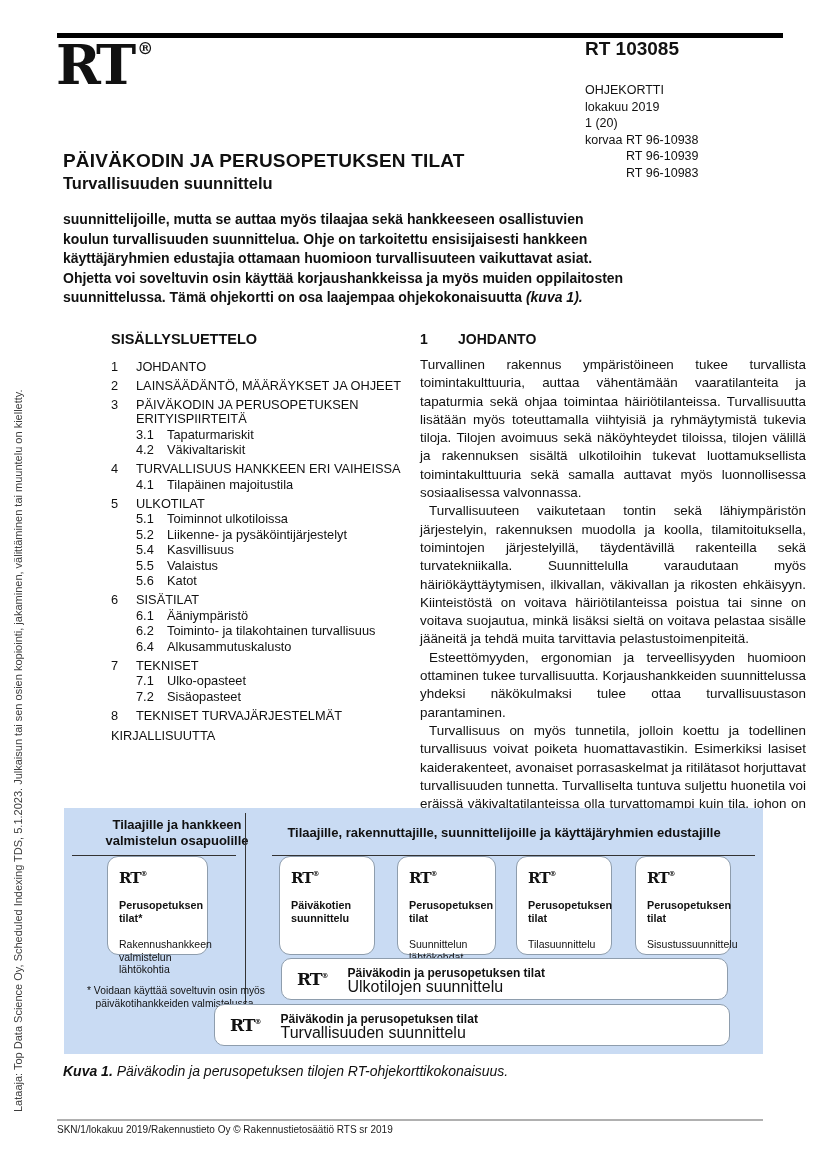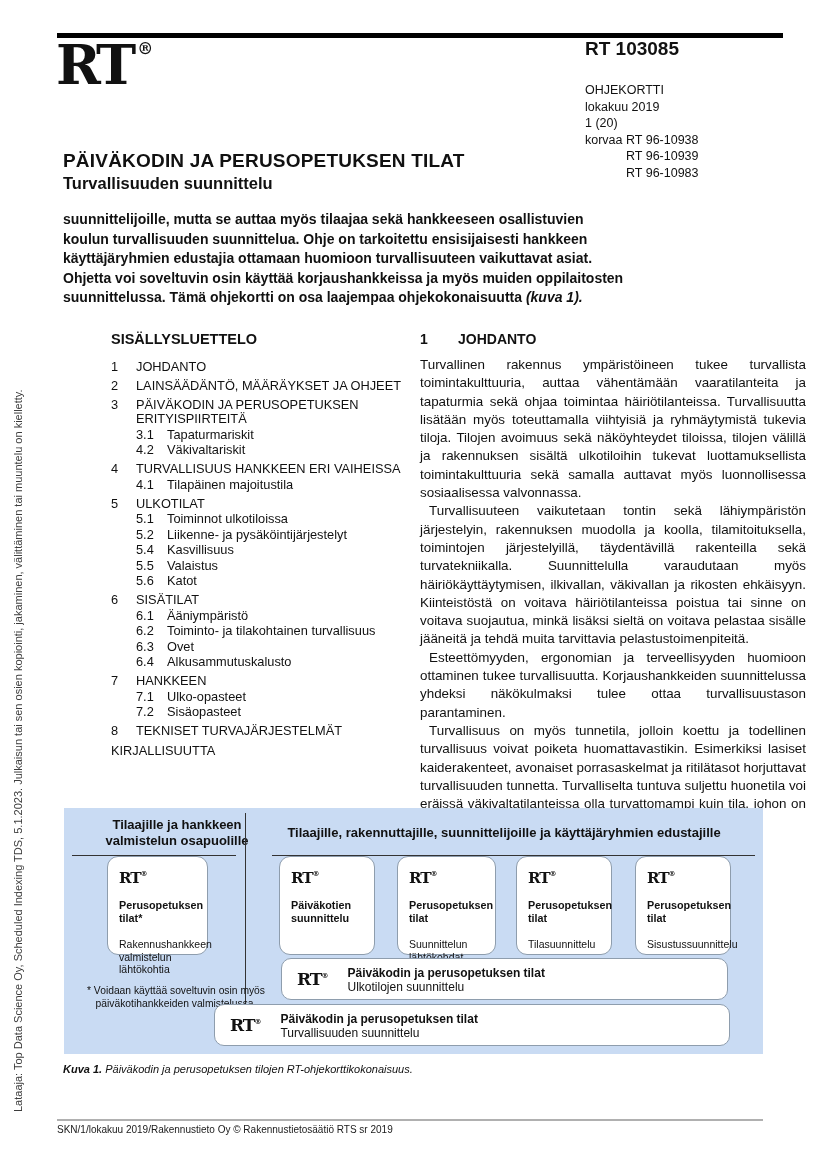--- a/index.html
+++ b/index.html
@@ -70,24 +70,24 @@
   .fig-footnote { position:absolute; left:6px; top:176px; width:212px; text-align:center;
                   font-size:10.3px; line-height:13px; }
 
   .wide-card { position:absolute; background:#fff; border:1px solid #8e9dad; border-radius:10px;
                box-sizing:border-box; display:flex; align-items:flex-start; gap:19px;
                padding:7px 10px 0 15px; left:217px; top:150px; width:447px; height:42px; }
   .wide-card + .wide-card { left:150px; top:196px; width:516px; }
   .card-logo-w { font-family:"DejaVu Serif","Liberation Serif",serif; font-weight:bold; font-size:17px;
                  letter-spacing:-1px; line-height:20px; }
   .wide-title { font-weight:bold; font-size:12px; line-height:14px; }
-  .wide-sub { font-size:12px; line-height:14px; }
-
-  
-  .caption { position:absolute; left:63px; top:1063px; font-size:11px; font-style:italic; }
+  .wide-sub { font-size:16px; line-height:14px; }
+
+  
+  .caption { position:absolute; left:63px; top:1063px; font-size:14px; font-style:italic; }
   .cap-label { font-weight:bold; }
   .footer-rule { position:absolute; left:57px; top:1119px; width:706px; height:2px; background:#b0b0b0; }
   .footer-text { position:absolute; left:57px; top:1124px; font-size:10px; color:#1a1a1a; }
 </style>
 </head>
 <body>
 
 <div class="page">
 
   <div class="vertical-note">Lataaja: Top Data Science Oy, Scheduled Indexing TDS, 5.1.2023. Julkaisun tai sen osien kopiointi, jakaminen, välittäminen tai muuntelu on kielletty.</div>
@@ -207,34 +207,30 @@
       <div class="toc-row lv2">
         <span class="toc-num">6.1</span>
         <span class="toc-label">Ääniympäristö</span>
       </div>
 
       <div class="toc-row lv2">
         <span class="toc-num">6.2</span>
         <span class="toc-label">Toiminto- ja tilakohtainen turvallisuus</span>
       </div>
 
-      <div class="toc-row lv2">
-        <span class="toc-num">6.3</span>
-        <span class="toc-label">Ovet</span>
-      </div>
 
       <div class="toc-row lv2">
         <span class="toc-num">6.4</span>
         <span class="toc-label">Alkusammutuskalusto</span>
       </div>
 
 
       <div class="toc-row lv1">
         <span class="toc-num">7</span>
-        <span class="toc-label">HANKKEEN</span>
+        <span class="toc-label">TEKNISET</span>
       </div>
 
       <div class="toc-row lv2">
         <span class="toc-num">7.1</span>
         <span class="toc-label">Ulko-opasteet</span>
       </div>
 
       <div class="toc-row lv2">
         <span class="toc-num">7.2</span>
         <span class="toc-label">Sisäopasteet</span>

